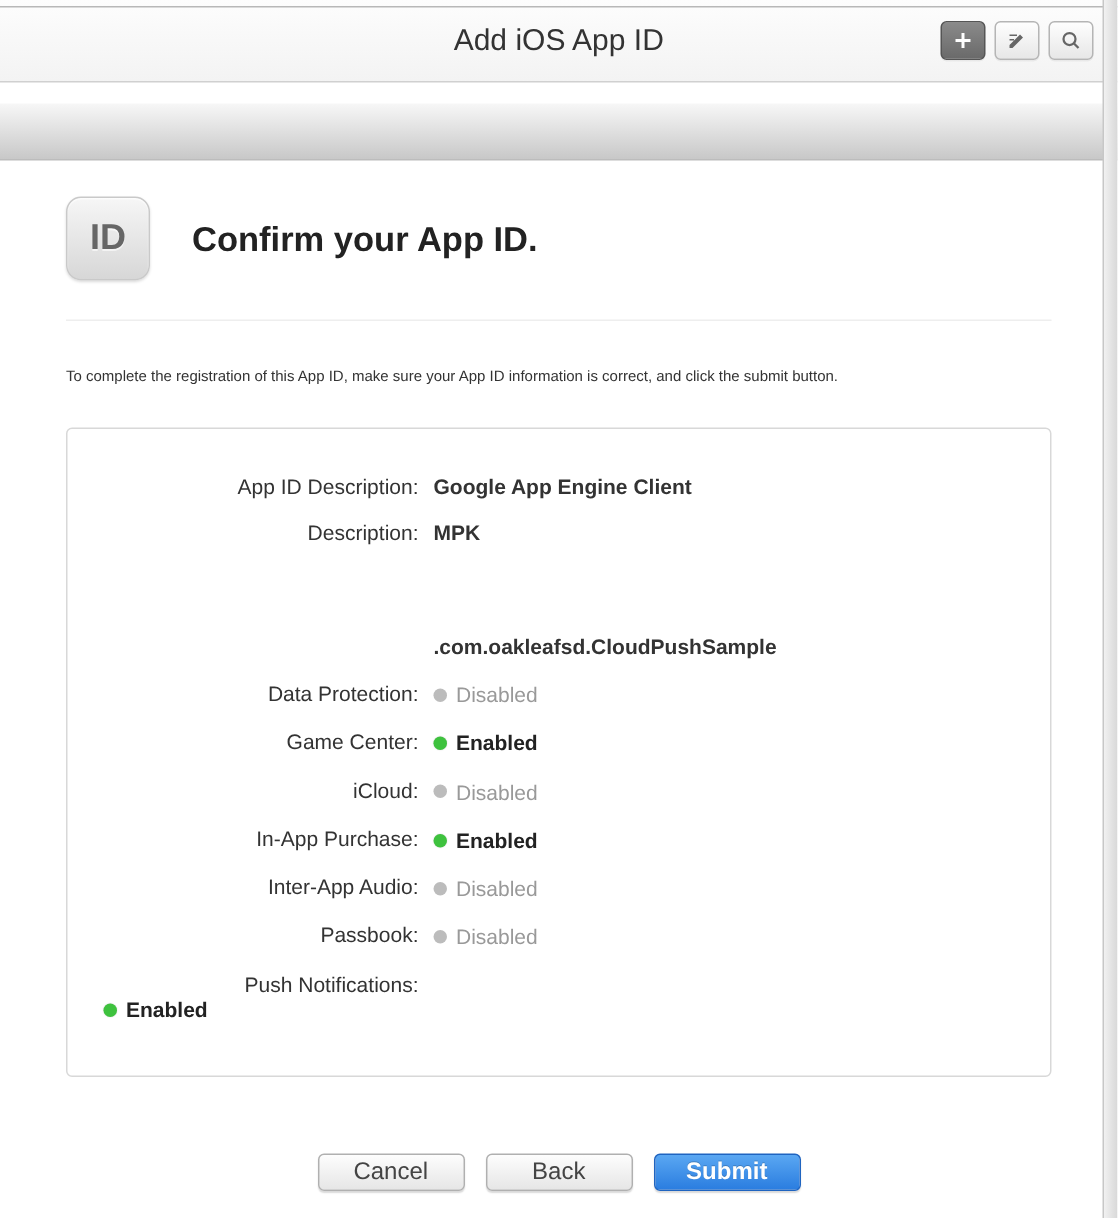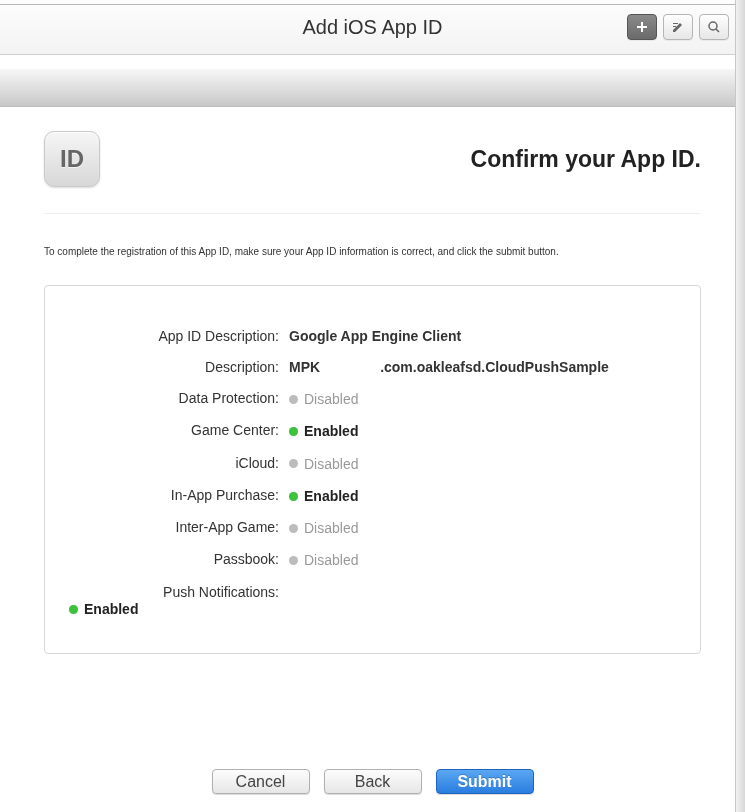--- a/index.html
+++ b/index.html
@@ -65,25 +65,24 @@
     .gradient-bar-top {
       height: 14px;
       background: #fff;
     }
     .content {
       padding: 24px 44px;
     }
     .header-row {
       display: flex;
       align-items: center;
-      gap: 42px;
+      gap: 28px;
       margin-bottom: 30px;
       padding-bottom: 26px;
       border-bottom: 1px solid #eee;
-      justify-content: space-between;
     }
     .id-badge {
       width: 56px;
       height: 56px;
       border-radius: 10px;
       background: linear-gradient(#f6f6f6, #d7d7d7);
       border: 1px solid #c9c9c9;
       display: flex;
       align-items: center;
       justify-content: center;
@@ -102,21 +101,21 @@
     }
     .instruction {
       font-size: 10px;
       color: #333;
       line-height: 1.5;
       margin-bottom: 26px;
     }
     .details-box {
       border: 1px solid #d8d8d8;
       border-radius: 4px;
-      padding: 42px 24px 36px;
+      padding: 30px 24px 36px;
     }
     .detail-row {
       display: flex;
       margin-bottom: 15px;
       font-size: 14px;
     }
     .detail-label {
       width: 220px;
       text-align: right;
       color: #333;
@@ -124,20 +123,21 @@
     }
     .detail-value {
       flex: 1;
       color: #333;
     }
     .detail-value.bold { font-weight: bold; }
     .identifier-value {
       display: flex;
       gap: 60px;
       font-weight: bold;
+      flex-direction: column;
     }
     .status-dot {
       display: inline-block;
       width: 9px;
       height: 9px;
       border-radius: 50%;
       margin-right: 6px;
       vertical-align: middle;
     }
     .status-dot.green { background: #3ec23e; box-shadow: 0 0 1px rgba(0,0,0,0.2); }
@@ -262,21 +262,21 @@
     </div>
 
     <div class="detail-row">
       <div class="detail-label">In-App Purchase:</div>
       <div class="detail-value">
         <span class="status-dot green"></span><span class="status-text enabled">Enabled</span>
       </div>
     </div>
 
     <div class="detail-row">
-      <div class="detail-label">Inter-App Game:</div>
+      <div class="detail-label">Inter-App Audio:</div>
       <div class="detail-value">
         <span class="status-dot gray"></span><span class="status-text">Disabled</span>
       </div>
     </div>
 
     <div class="detail-row">
       <div class="detail-label">Passbook:</div>
       <div class="detail-value">
         <span class="status-dot gray"></span><span class="status-text">Disabled</span>
       </div>

